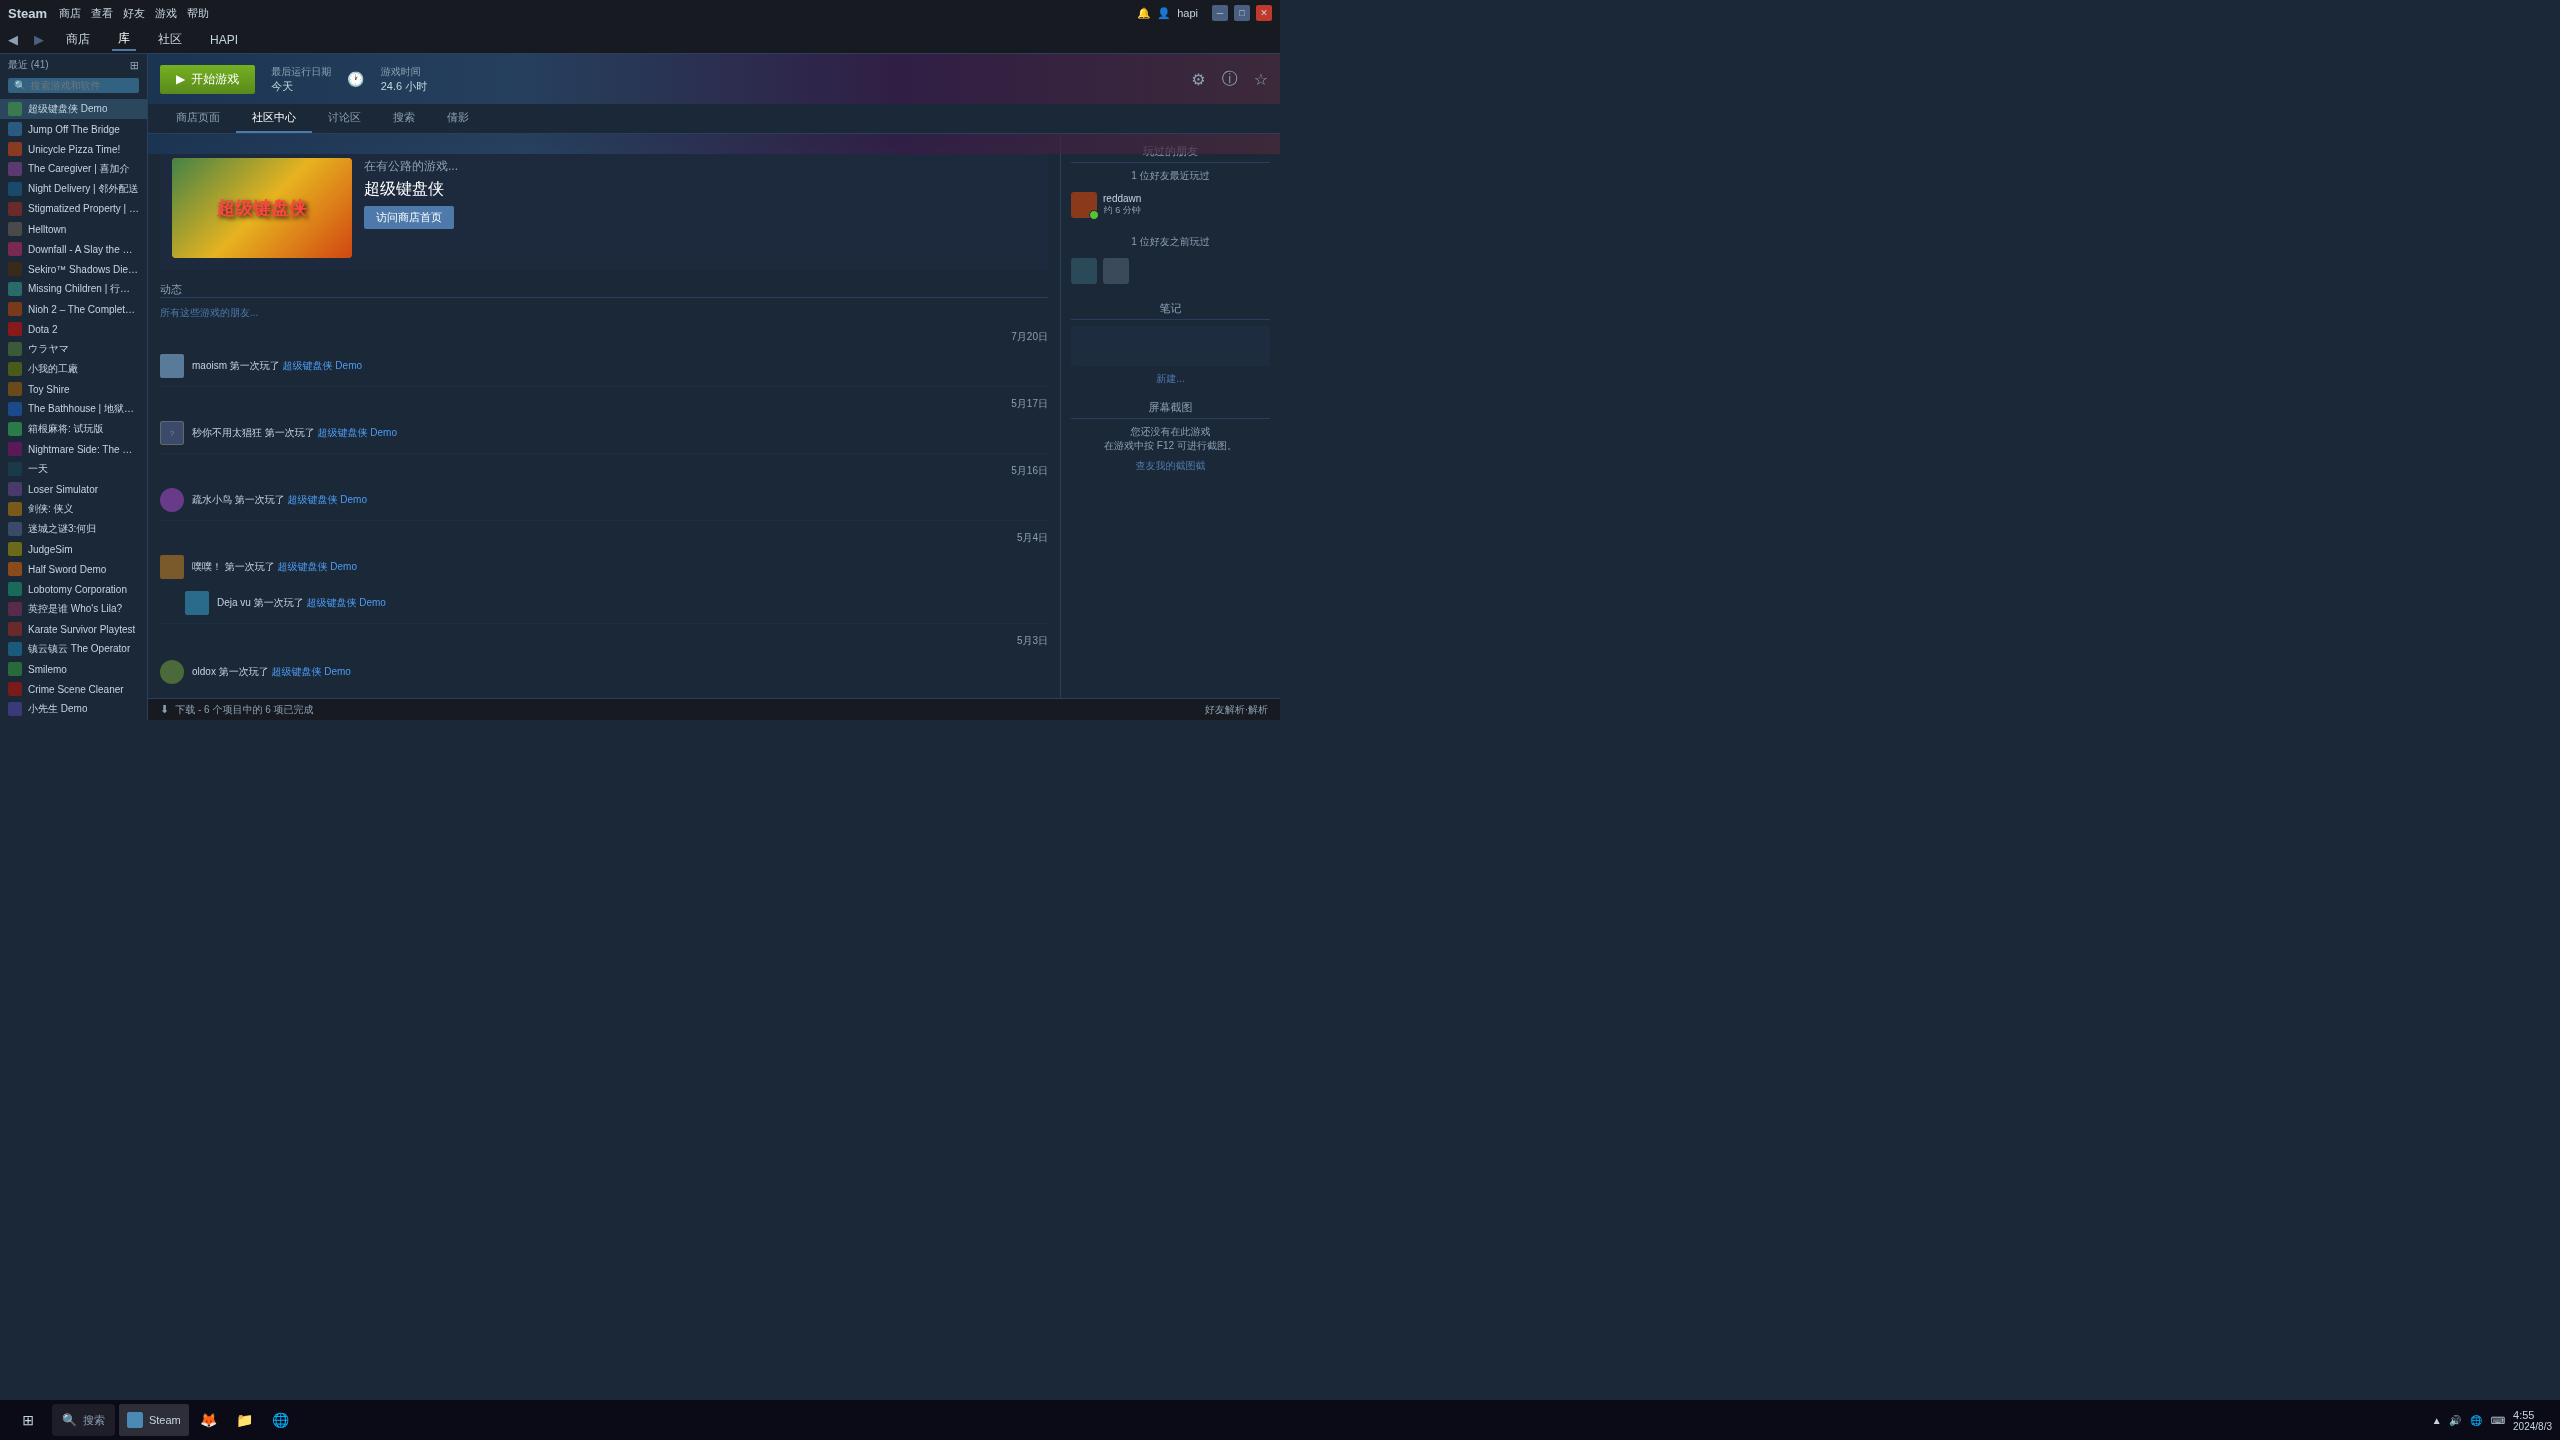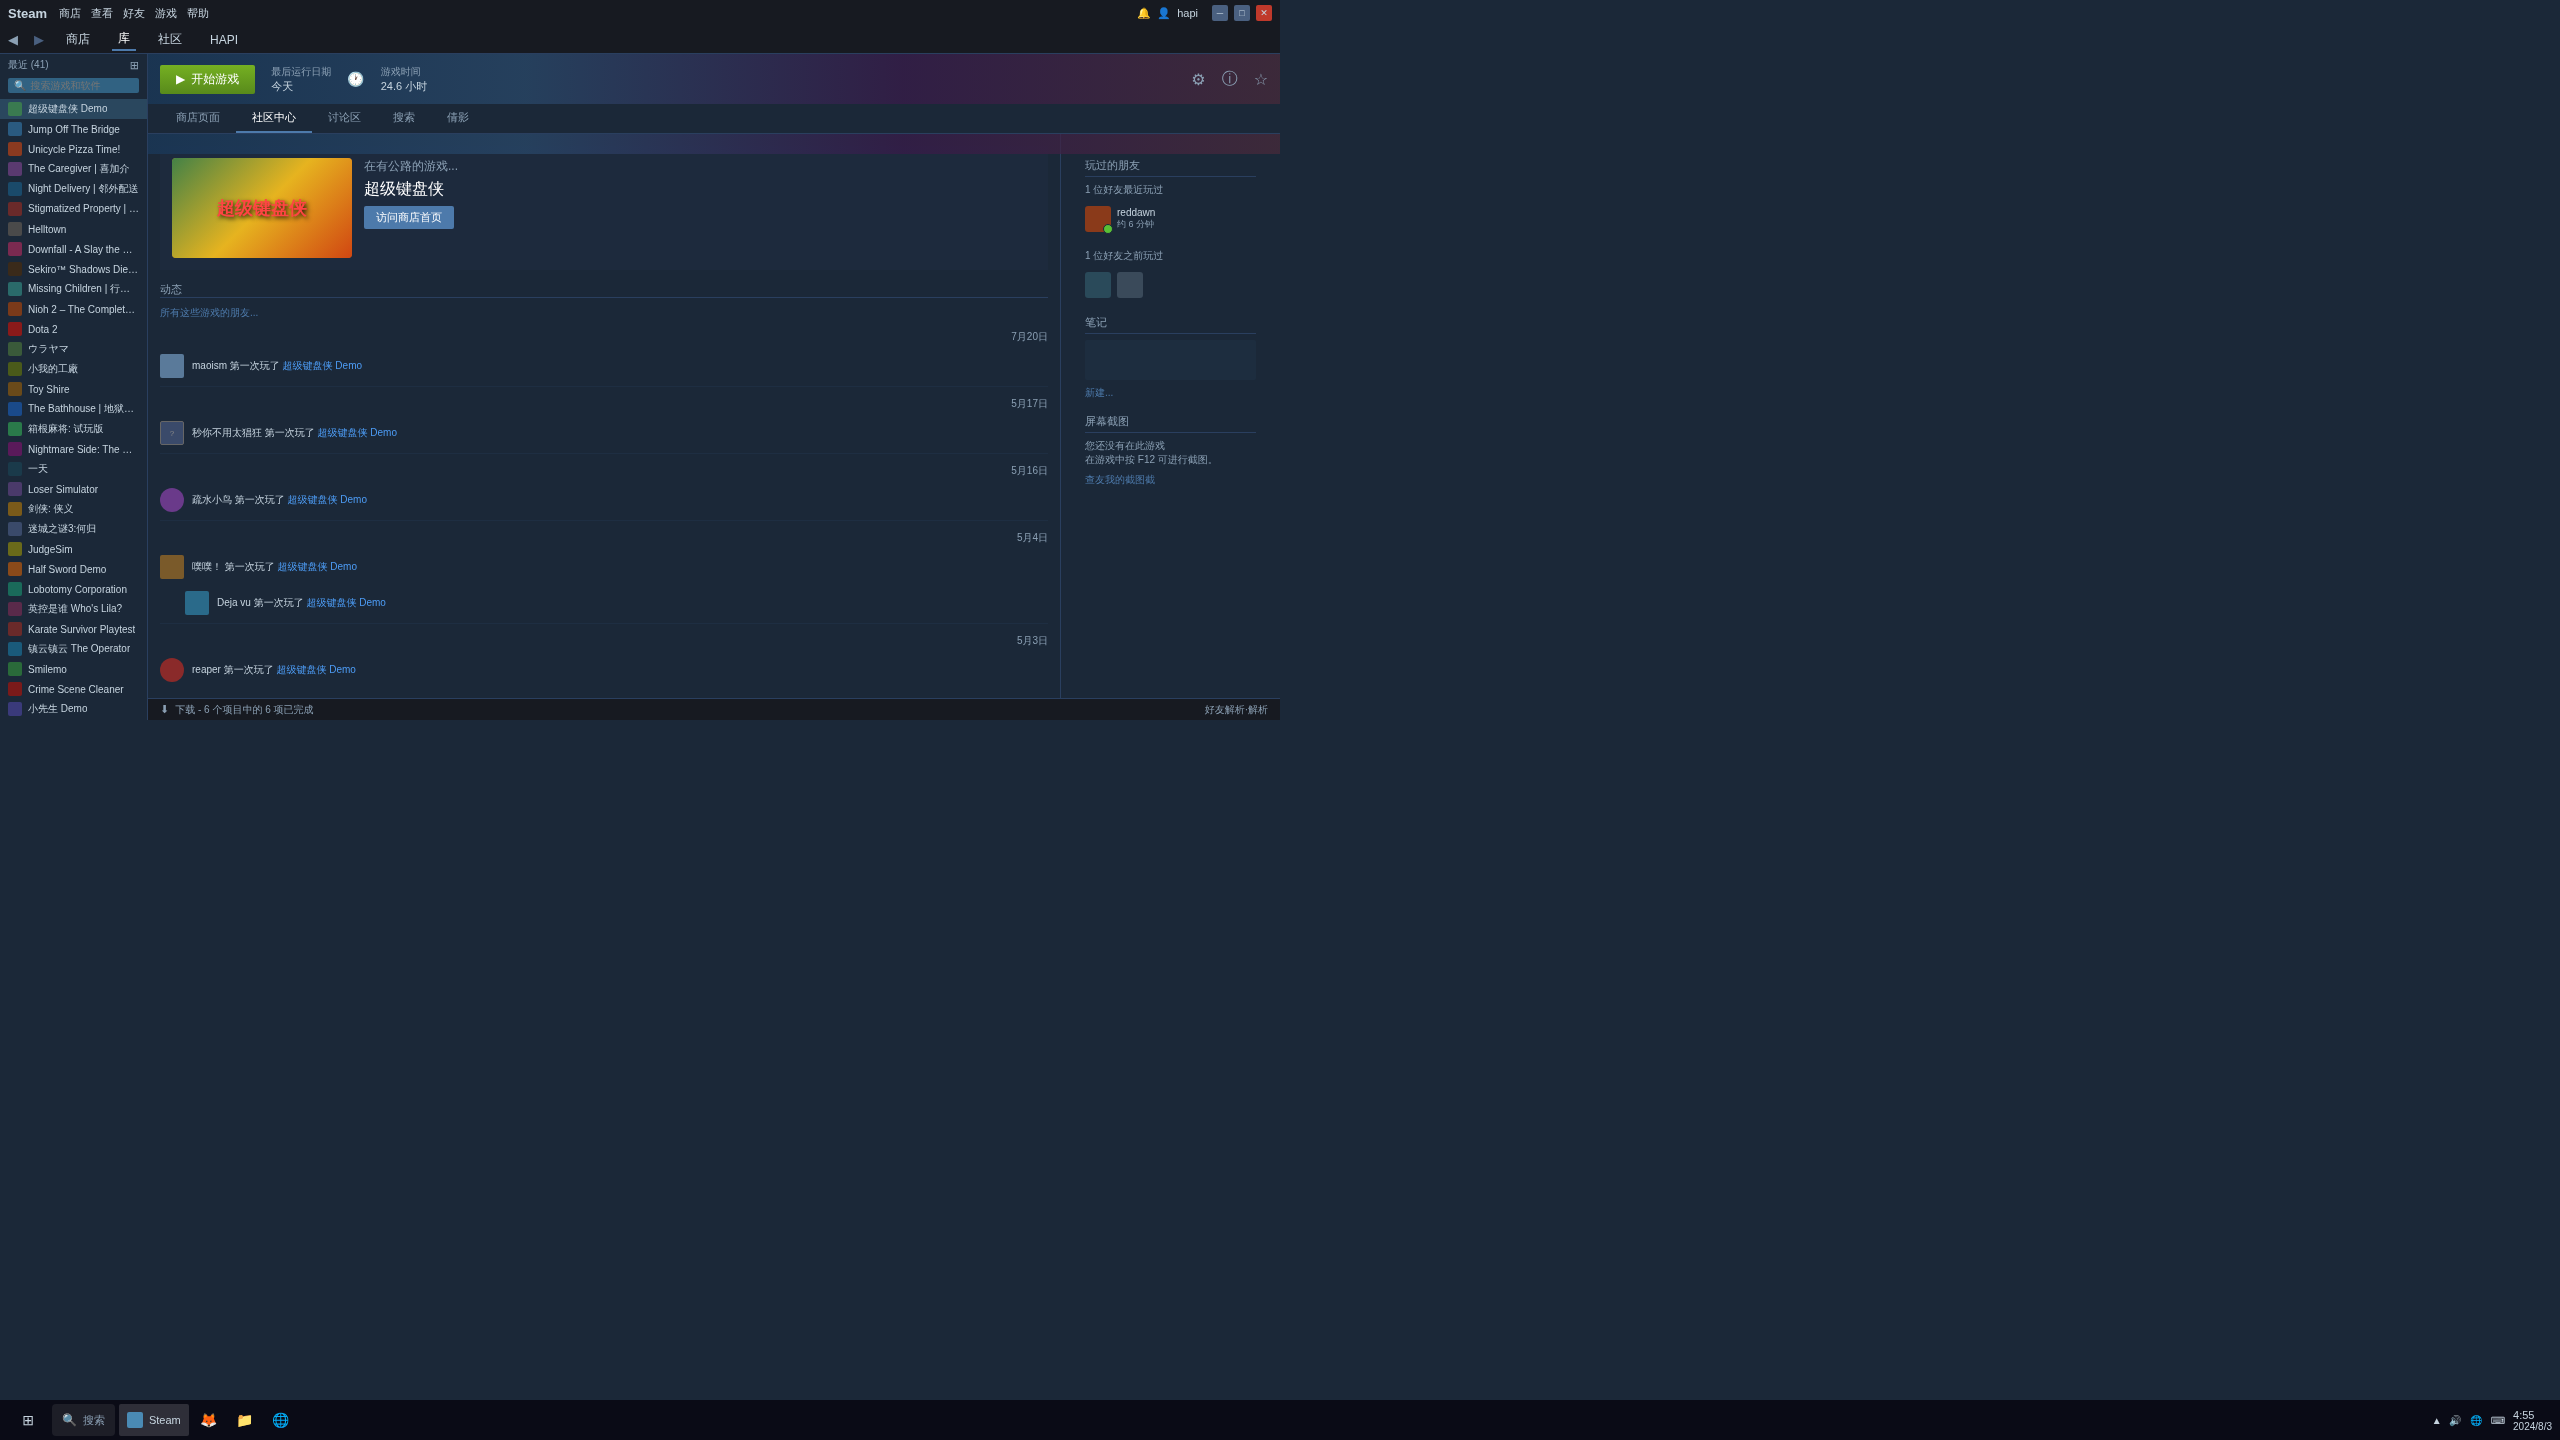--- a/index.html
+++ b/index.html
@@ -246,23 +246,24 @@
       border-radius: 2px;
       flex-shrink: 0;
     }
     .activity-text { color: #c6d4df; font-size: 10px; }
     .activity-divider { height: 1px; background: #2a3f5f44; margin: 4px 0; }
     
     #right-panel {
       width: 220px;
       background: #1b2838;
       border-left: 1px solid #2a3f5f;
-      padding: 24px;
+      padding: 10px;
       overflow-y: auto;
       flex-shrink: 0;
+      text-align: center;
     }
     #right-panel::-webkit-scrollbar { width: 4px; }
     #right-panel::-webkit-scrollbar-thumb { background: #4a6080; }
     .rp-section { margin-bottom: 14px; }
     .rp-title { font-size: 11px; color: #8ba0b4; margin-bottom: 6px; border-bottom: 1px solid #2a3f5f; padding-bottom: 3px; }
     .friend-item { display: flex; align-items: center; gap: 6px; padding: 3px 0; }
     .friend-avatar { width: 26px; height: 26px; background: #4a6080; border-radius: 3px; flex-shrink: 0; position: relative; }
     .friend-avatar::after { content: ''; width: 8px; height: 8px; background: #59c135; border-radius: 50%; position: absolute; bottom: -2px; right: -2px; border: 1px solid #1b2838; }
     .friend-name { font-size: 10px; color: #c6d4df; }
     .friend-status { font-size: 9px; color: #8ba0b4; }
@@ -592,28 +593,20 @@
             <div class="activity-avatar" style="background:#2a6a8a;"></div>
             <span class="activity-text">
               <span>Deja vu</span>
               <span>第一次玩了</span>
               <span style="color:#4d9cf5;cursor:pointer;">超级键盘侠 Demo</span>
             </span>
           </div>
           <div class="activity-divider"></div>
 
           <div class="date-header">5月3日</div>
-          <div class="activity-item">
-            <div class="activity-avatar" style="background:#8a2a2a;border-radius:50%;"></div>
-            <span class="activity-text">
-              <span>reaper</span>
-              <span>第一次玩了</span>
-              <span style="color:#4d9cf5;cursor:pointer;">超级键盘侠 Demo</span>
-            </span>
-          </div>
           <div class="activity-item" style="margin-top:8px;">
             <div class="activity-avatar" style="background:#4a6a3a;border-radius:50%;"></div>
             <span class="activity-text">
               <span>oldox</span>
               <span>第一次玩了</span>
               <span style="color:#4d9cf5;cursor:pointer;">超级键盘侠 Demo</span>
             </span>
           </div>
 
         </div>

